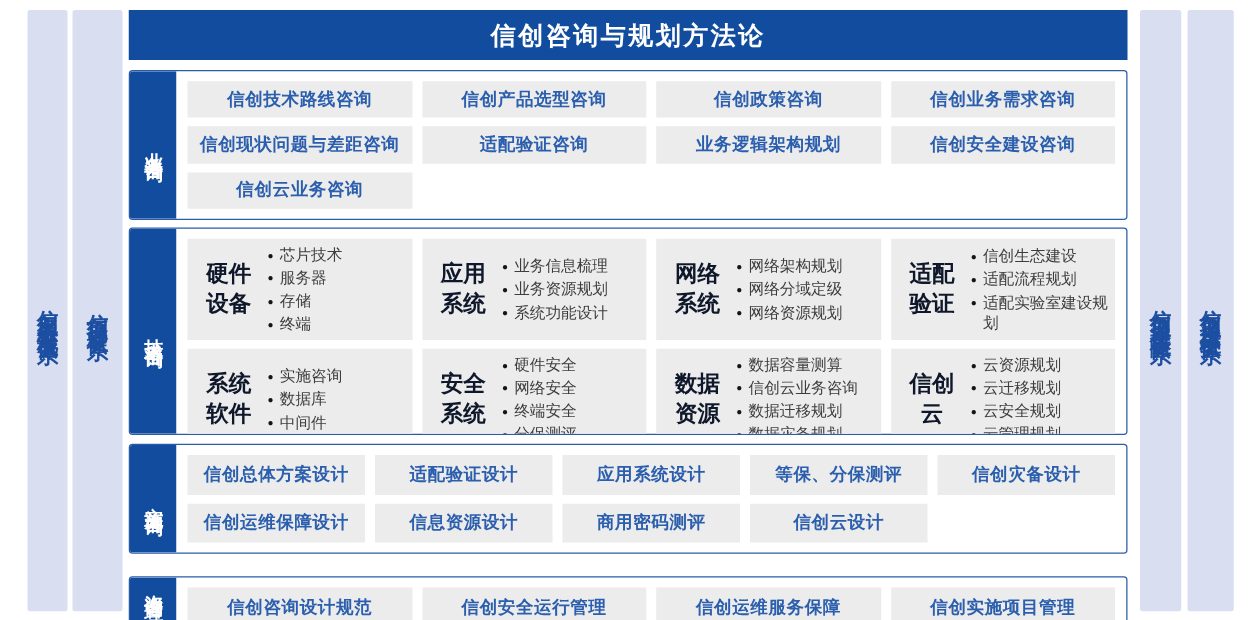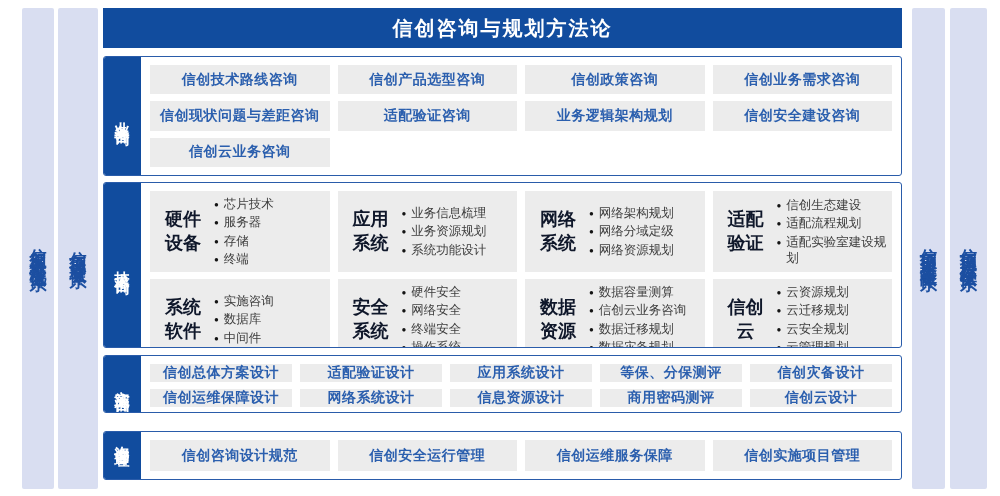--- a/index.html
+++ b/index.html
@@ -17,21 +17,21 @@
   .vbar-r2 { left:950px; width:37px; }
 
   
   .main { position:absolute; left:103px; top:8px; width:799px; display:flex; flex-direction:column; }
   .header { height:40px; background:#114c9e; display:flex; align-items:center; justify-content:center; }
   .header .title { color:#ffffff; font-weight:bold; font-size:20px; letter-spacing:2px; }
 
   .section { display:flex; background:#ffffff; border:1px solid #2a5caa; border-radius:3px; overflow:hidden; }
   .sec-business       { height:120px; margin-top:8px; }
   .sec-technical      { height:166px; margin-top:6px; }
-  .sec-implementation { height:58px;  margin-top:7px; }
+  .sec-implementation { height:88px;  margin-top:7px; }
   .sec-management     { height:49px;  margin-top:18px; }
 
   .sec-label { flex:none; width:37px; background:#114c9e; display:flex; align-items:center; justify-content:center; }
   .sec-label .vtext { writing-mode:vertical-lr; text-orientation:upright; color:#ffffff;
                       font-weight:bold; font-size:15px; letter-spacing:3px; line-height:17px; }
   .sec-management .sec-label .vtext { height:44px; letter-spacing:2px; }
 
   .sec-content { flex:1; display:grid; padding:8px 9px; gap:7px 8px; }
   .grid-4x3 { grid-template-columns:repeat(4,1fr);font-family:Liberation Serif, serif; }
   .grid-4x2 { grid-template-columns:repeat(4,1fr); }
@@ -202,21 +202,21 @@
             <div class="bullet">
                 <span class="dot">●</span>
                 <span>网络安全</span>
               </div>
             <div class="bullet">
                 <span class="dot">●</span>
                 <span>终端安全</span>
               </div>
             <div class="bullet">
                 <span class="dot">●</span>
-                <span>操作系统</span>
+                <span>分保测评</span>
               </div>
           </div>
         </div>
 
         <div class="tcell">
           <div class="cat">数据资源</div>
           <div class="bullets">
             <div class="bullet">
                 <span class="dot">●</span>
                 <span>数据容量测算</span>
@@ -265,21 +265,20 @@
       <div class="sec-label">
         <span class="vtext">实施咨询</span>
       </div>
       <div class="sec-content grid-5x2">
         <div class="item">信创总体方案设计</div>
         <div class="item">适配验证设计</div>
         <div class="item">应用系统设计</div>
         <div class="item">等保、分保测评</div>
         <div class="item">信创灾备设计</div>
         <div class="item">信创运维保障设计</div>
-        <div class="item">网络系统设计</div>
         <div class="item">信息资源设计</div>
         <div class="item">商用密码测评</div>
         <div class="item">信创云设计</div>
       </div>
     </div>
 
     <div class="section sec-management">
       <div class="sec-label">
         <span class="vtext">咨询管理</span>
       </div>

